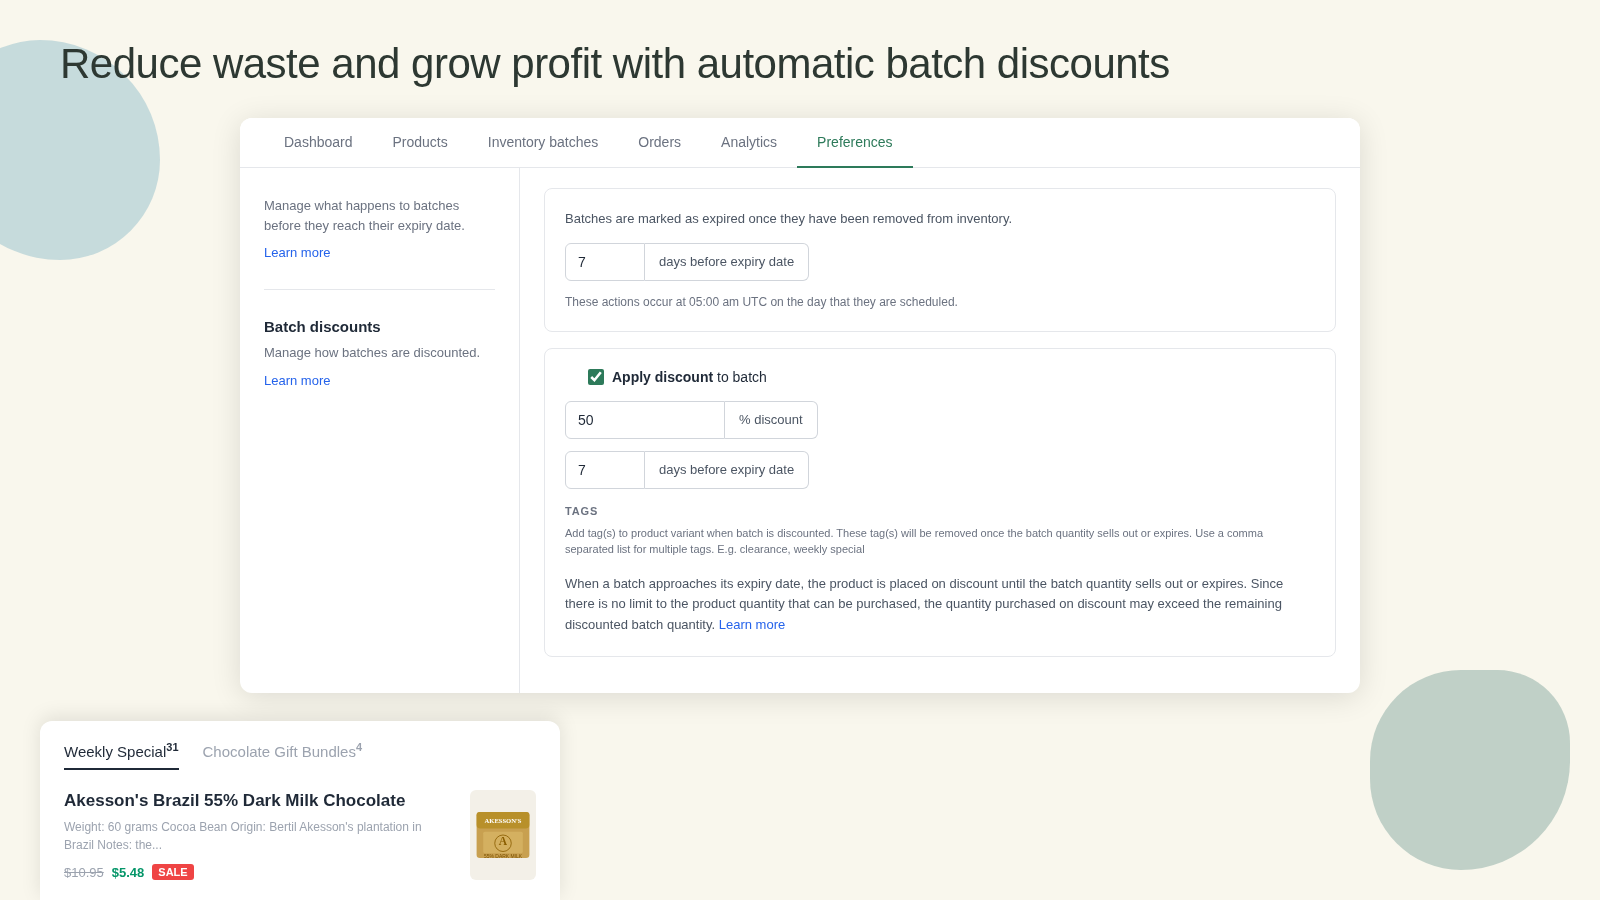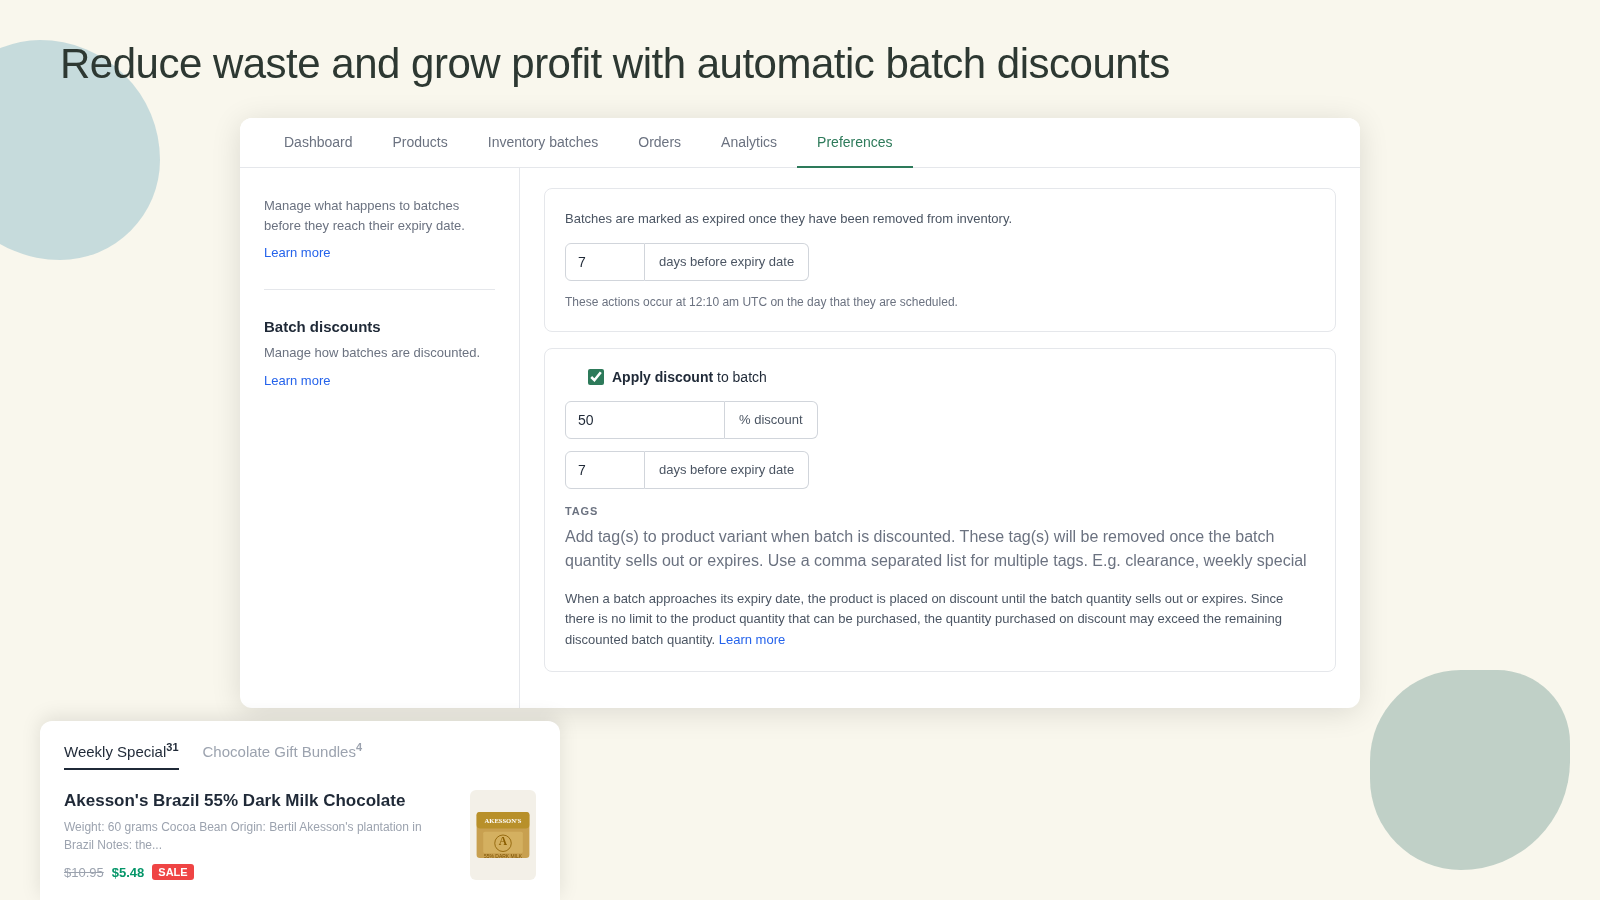--- a/index.html
+++ b/index.html
@@ -226,21 +226,21 @@
       height: 40px;
       border: 1px solid #d1d5db;
       border-radius: 6px;
       padding: 0 12px;
       font-size: 14px;
       color: #1f2937;
       outline: none;
       margin-bottom: 8px;
     }
     .tags-desc {
-      font-size: 16px;
+      font-size: 11px;
       color: #6b7280;
       line-height: 1.5;
       margin-bottom: 16px;
     }
 
     
     .info-text {
       font-size: 13px;
       color: #4b5563;
       line-height: 1.6;
@@ -389,21 +389,21 @@
       </div>
 
       <div class="right-panel">
 
         <div class="card">
           <p class="card-text">Batches are marked as expired once they have been removed from inventory.</p>
           <div class="input-row">
             <input class="num-input" type="text" value="7" style="">
             <span class="input-suffix">days before expiry date</span>
           </div>
-          <p class="card-footnote">These actions occur at 12:10 am UTC on the day that they are scheduled.</p>
+          <p class="card-footnote">These actions occur at 05:00 am UTC on the day that they are scheduled.</p>
         </div>
 
         <div class="card">
 
           <div class="checkbox-row">
             <input class="checkbox-input" type="checkbox" checked="" style="">
             <label class="checkbox-label">
               <strong>Apply discount</strong><span> to batch</span>
             </label>
           </div>

